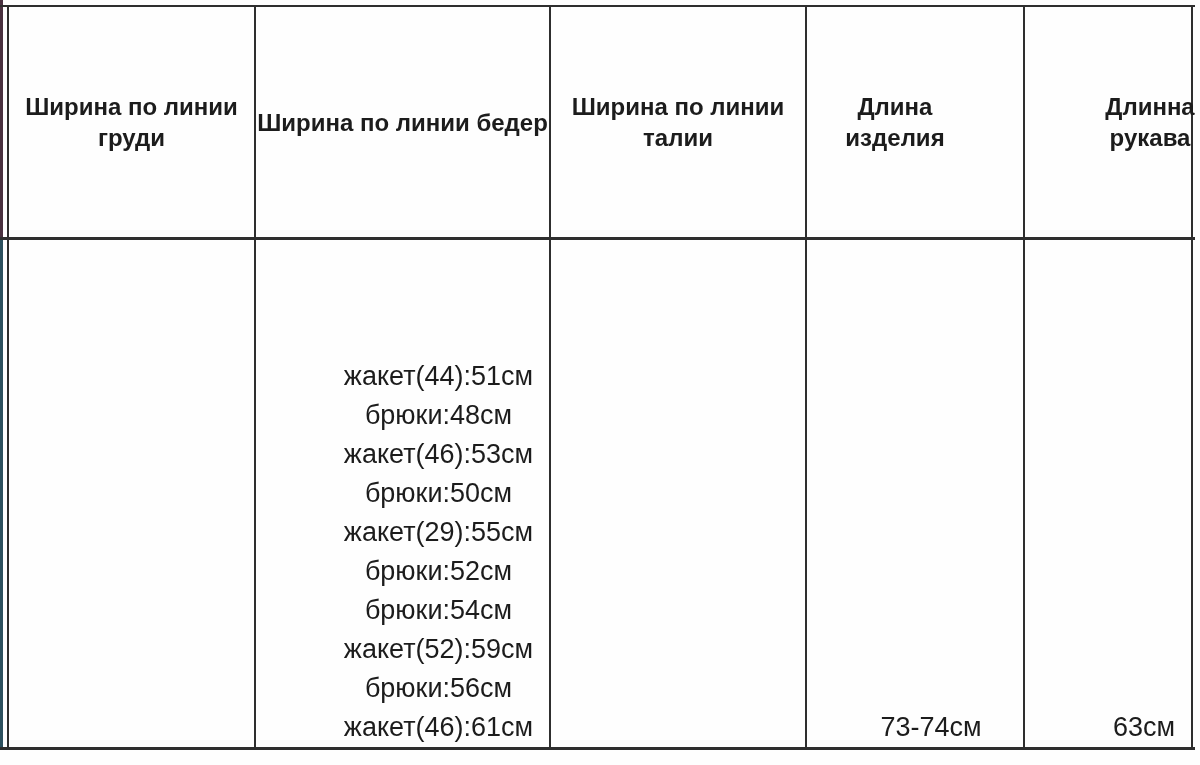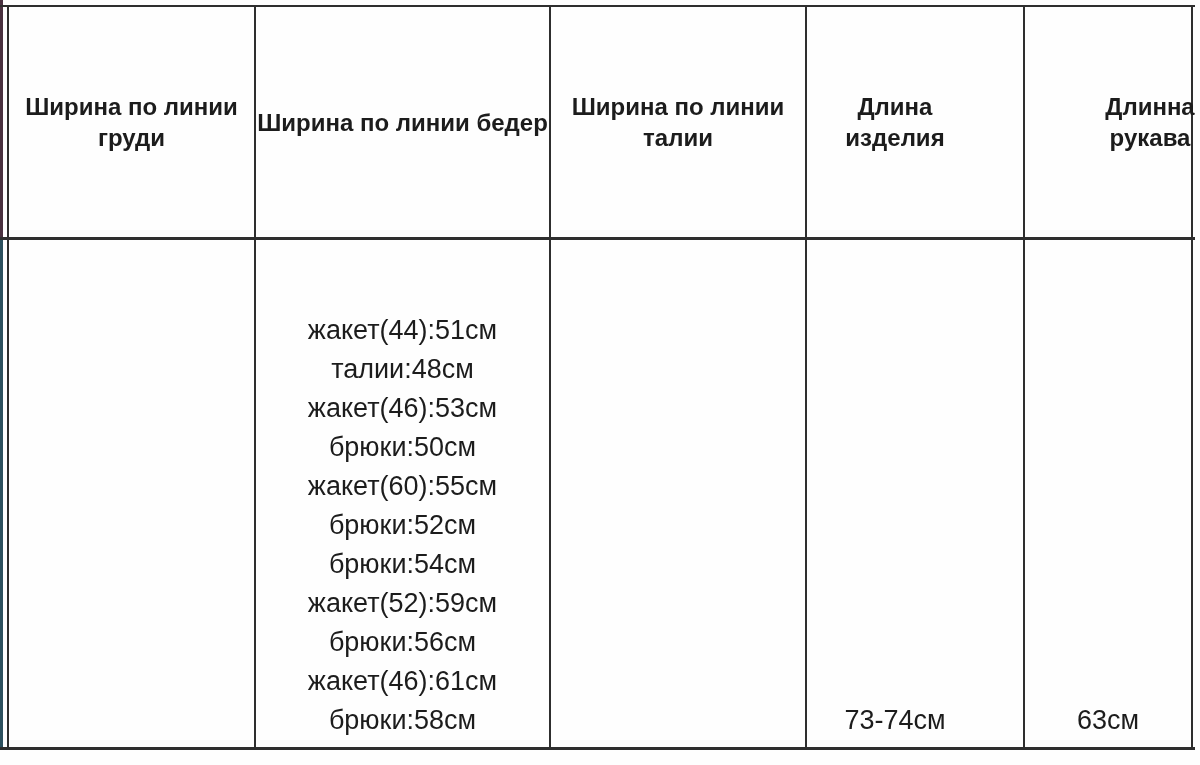--- a/index.html
+++ b/index.html
@@ -43,22 +43,23 @@
   .th {
     top: 7px; height: 230px;
     justify-content: center;
     font-weight: bold;
     font-size: 24px;
     line-height: 31px;
   }
   .td {
     top: 240px; height: 507px;
     justify-content: flex-end;
-    padding-bottom: 7px;
+    padding-bottom: 0;
     font-size: 27px;
+    margin-left: 36px;
   }
   .td .line { line-height: 39px; white-space: nowrap; }
 
   .c1 { left: 9px;    width: 245px; }
   .c2 { left: 256px;  width: 293px; }
   .c3 { left: 551px;  width: 254px; border-radius: 19px; }
   .c4 { left: 807px;  width: 176px; }
   .c5 { left: 1025px; width: 166px; }
   .th.c5 { padding: 0 28px; margin-left: 42px; }
 </style>
@@ -82,30 +83,29 @@
 
   <div class="cell th c2">Ширина по линии бедер</div>
   <div class="cell th c1">Ширина по линии груди</div>
   <div class="cell th c3">Ширина по линии талии</div>
   <div class="cell th c4">Длина изделия</div>
   <div class="cell th c5">Длинна рукава</div>
 
 
   <div class="cell td c2">
     <div class="line">жакет(44):51см</div>
-    <div class="line">талии:48см</div>
+    <div class="line">брюки:48см</div>
     <div class="line">жакет(46):53см</div>
     <div class="line">брюки:50см</div>
-    <div class="line">жакет(60):55см</div>
+    <div class="line">жакет(29):55см</div>
     <div class="line">брюки:52см</div>
     <div class="line">брюки:54см</div>
     <div class="line">жакет(52):59см</div>
     <div class="line">брюки:56см</div>
     <div class="line">жакет(46):61см</div>
-    <div class="line">брюки:58см</div>
   </div>
 
 
   <div class="cell td c4">
     <div class="line">73-74см</div>
   </div>
 
   <div class="cell td c5">
     <div class="line">63см</div>
   </div>

